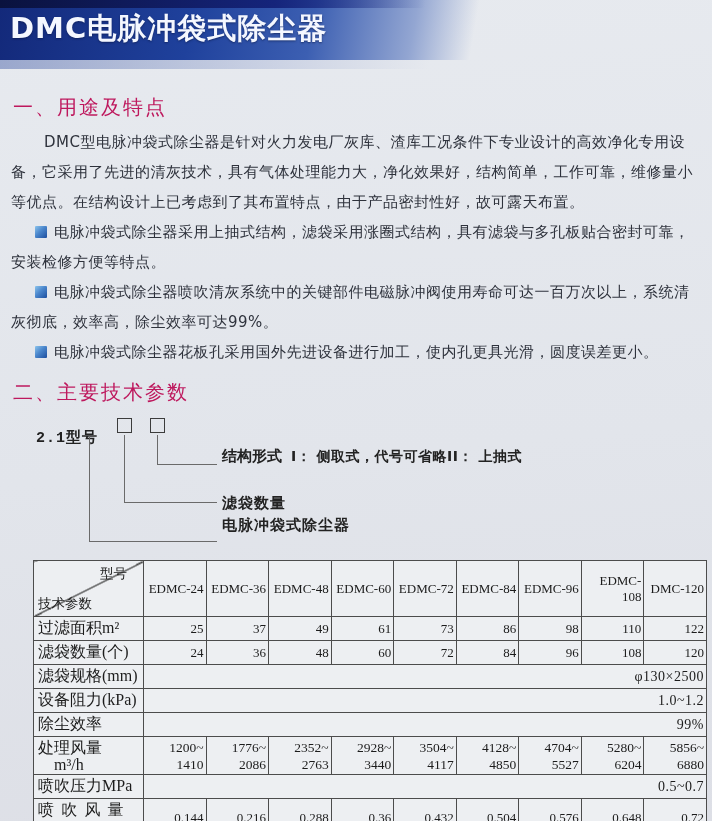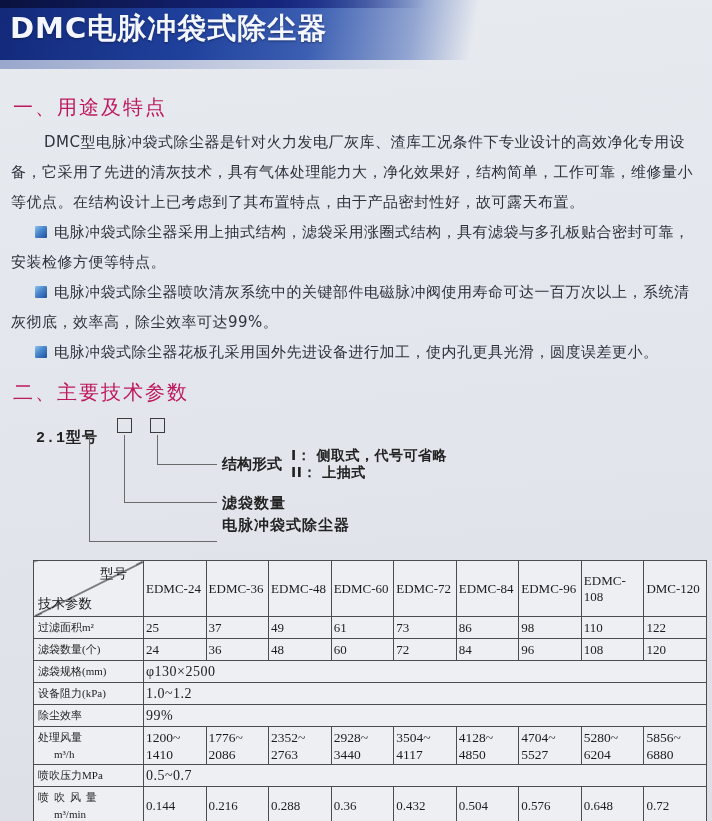--- a/index.html
+++ b/index.html
@@ -55,38 +55,38 @@
   .diagram { position: relative; height: 148px; margin-top: 6px; font-size: 15px; color: #222; }
   .model-label { position: absolute; left: 36px; top: 16px; font-weight: 600; letter-spacing: 1px; font-family: Liberation Mono, monospace; }
   .dbox { position: absolute; width: 15px; height: 15px; border: 1.5px solid #3c3c3c; top: 6px; }
   .dbox.b1 { left: 117px; } .dbox.b2 { left: 150px; }
   .conn { position: absolute; border-left: 1.2px solid #6a6a6a; border-bottom: 1.2px solid #6a6a6a; }
   .conn.product   { left: 89px;  top: 24px; width: 128px; height: 106px; }
   .conn.bags      { left: 124px; top: 23px; width: 93px;  height: 68px;  }
   .conn.structure { left: 157px; top: 23px; width: 60px;  height: 30px;  }
   .dlabel { position: absolute; left: 222px; font-weight: 600; letter-spacing: 1px; white-space: nowrap; }
   .structure-block { position: absolute; left: 222px; top: 35px; display: flex; align-items: center; gap: 9px; }
-  .structure-block .opt-col { display: flex; flex-direction: column; font-size: 14px; line-height: 17px; font-weight: 600; letter-spacing: .5px; }
+  .structure-block .opt-col { display: flex; font-size: 14px; line-height: 17px; font-weight: 600; letter-spacing: .5px; }
   .dlabel.bags    { top: 82px; }
   .dlabel.product { top: 104px; }
   .structure-name { font-weight: 600; }
 
   
   table.spec {
     border-collapse: collapse; table-layout: fixed;
     margin-left: 33px; width: 674px;
     font-family: "Liberation Serif", "DejaVu Serif", serif;
     font-size: 13px; color: #1c1c1c;
     background: #edeff2;
   }
   table.spec th, table.spec td {
-    border: 1px solid #4c4c4c; text-align: left; vertical-align: middle;
+    border: 1px solid #4c4c4c; text-align: right; vertical-align: middle;
     padding: 1px 2px; font-weight: normal;
   }
-  table.spec .rowlab { text-align: left; padding-left: 4px; font-size: 11px; }
+  table.spec .rowlab { text-align: left; padding-left: 4px; font-size: 16px; }
   tr.hdr th { height: 56px; }
   tr.r22 th, tr.r22 td { height: 22px; }
   tr.r38 th, tr.r38 td { height: 38px; }
   td.range { white-space: pre-line; line-height: 17px; font-size: 13.5px; }
   td.spanv { font-size: 14px; letter-spacing: .5px; }
   .corner {
     position: relative; padding: 0 !important;
     background-image: linear-gradient(to bottom right,
       transparent calc(50% - 0.7px), #4c4c4c calc(50% - 0.7px),
       #4c4c4c calc(50% + 0.7px), transparent calc(50% + 0.7px));

